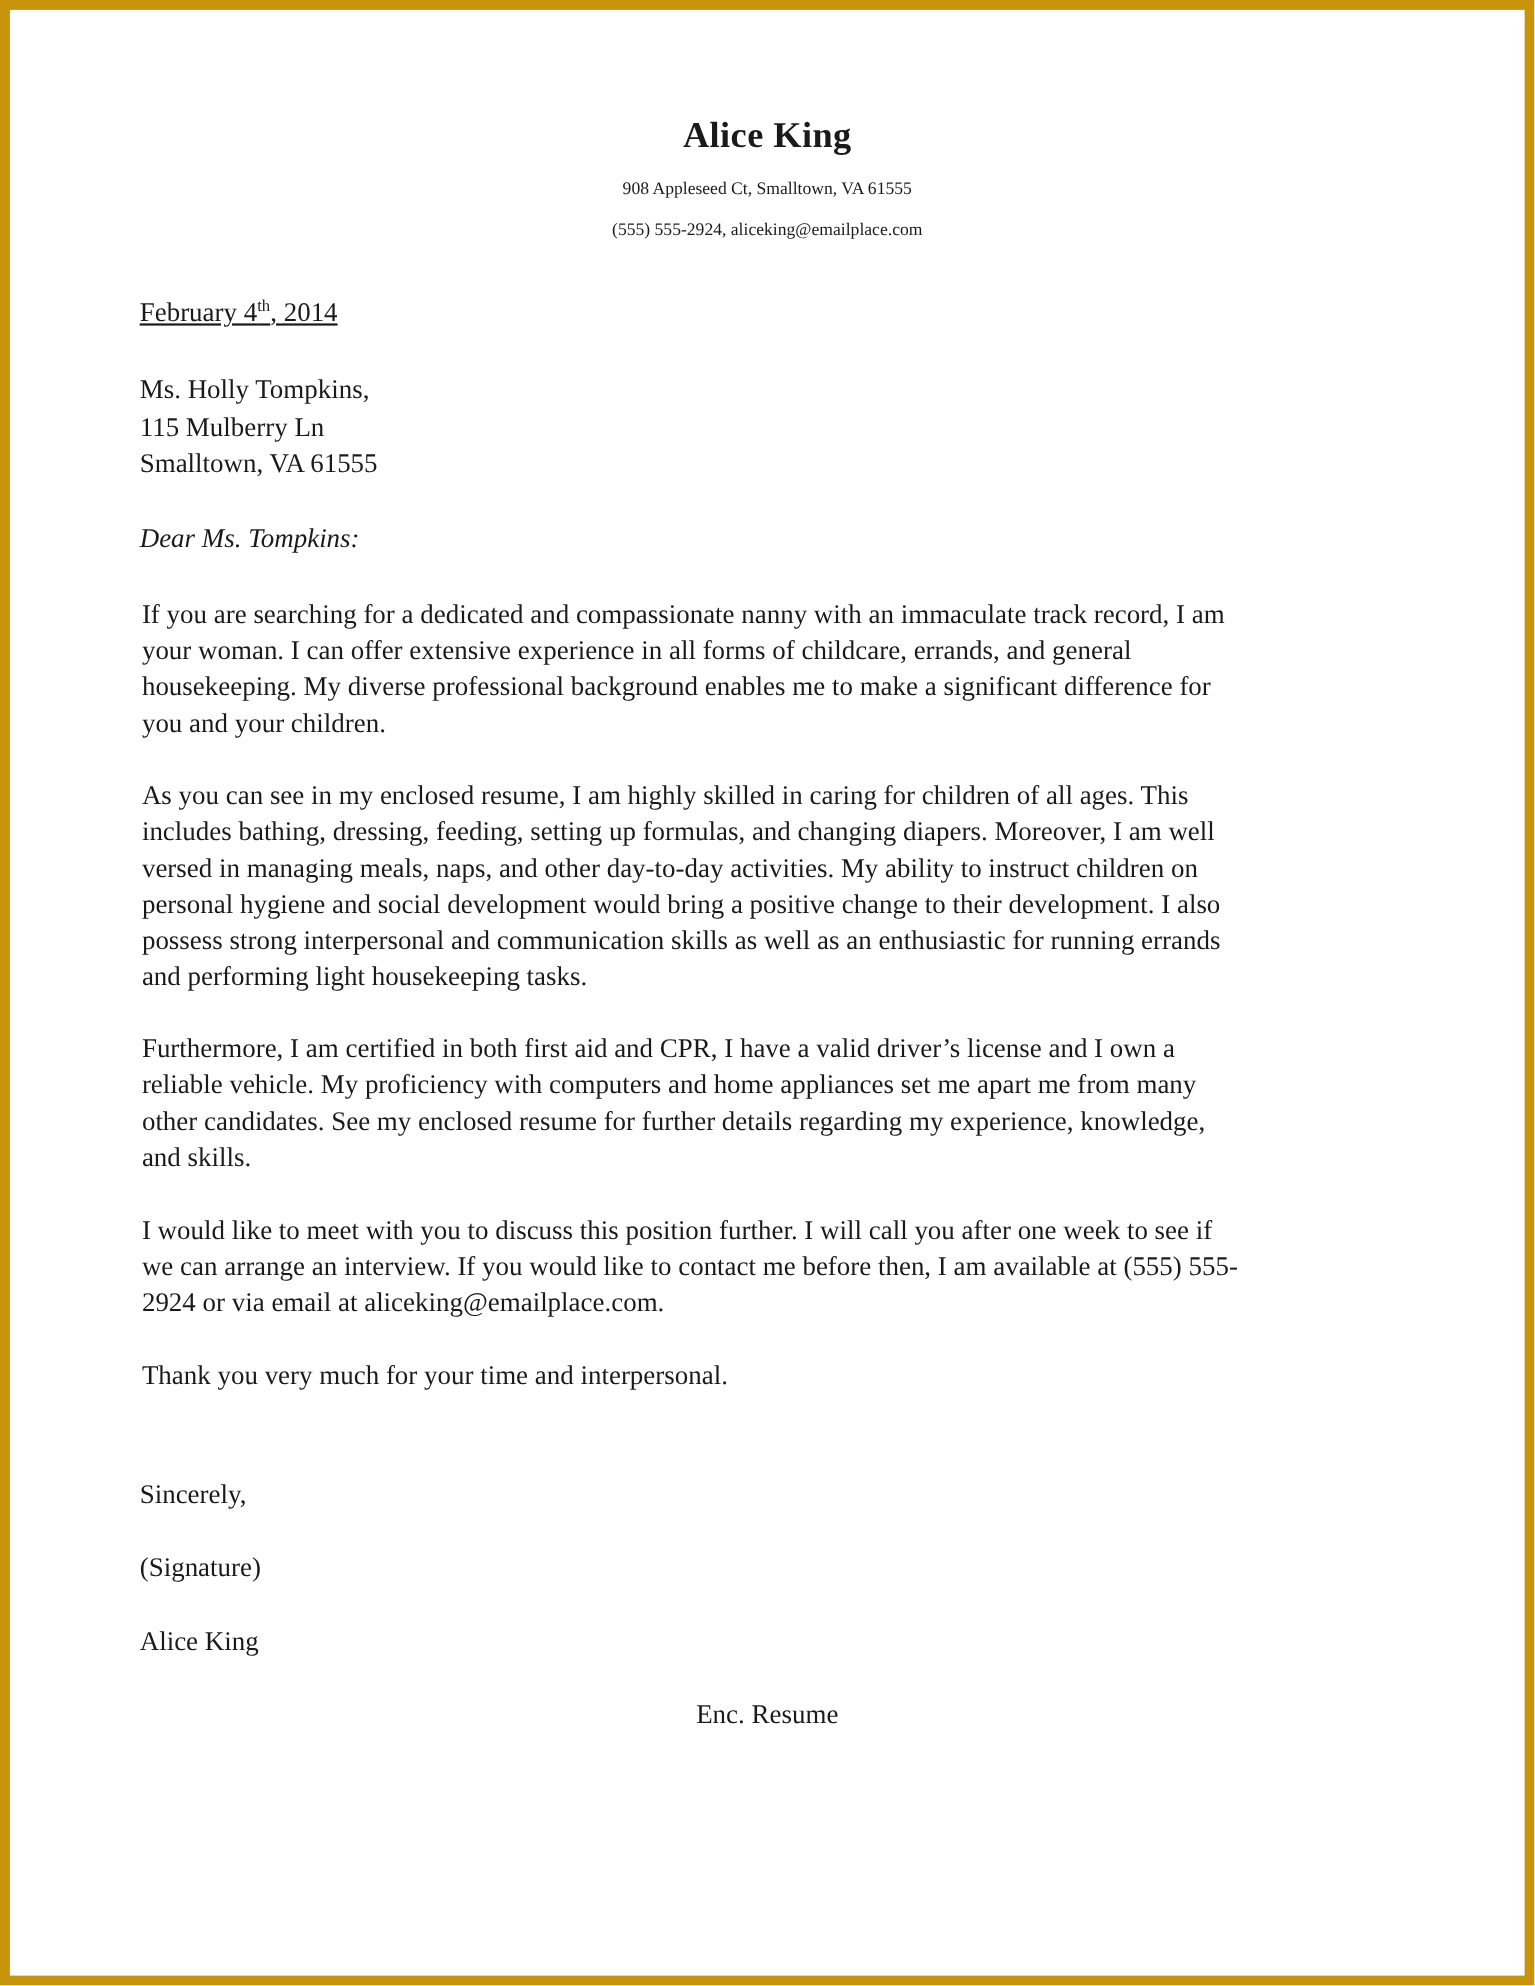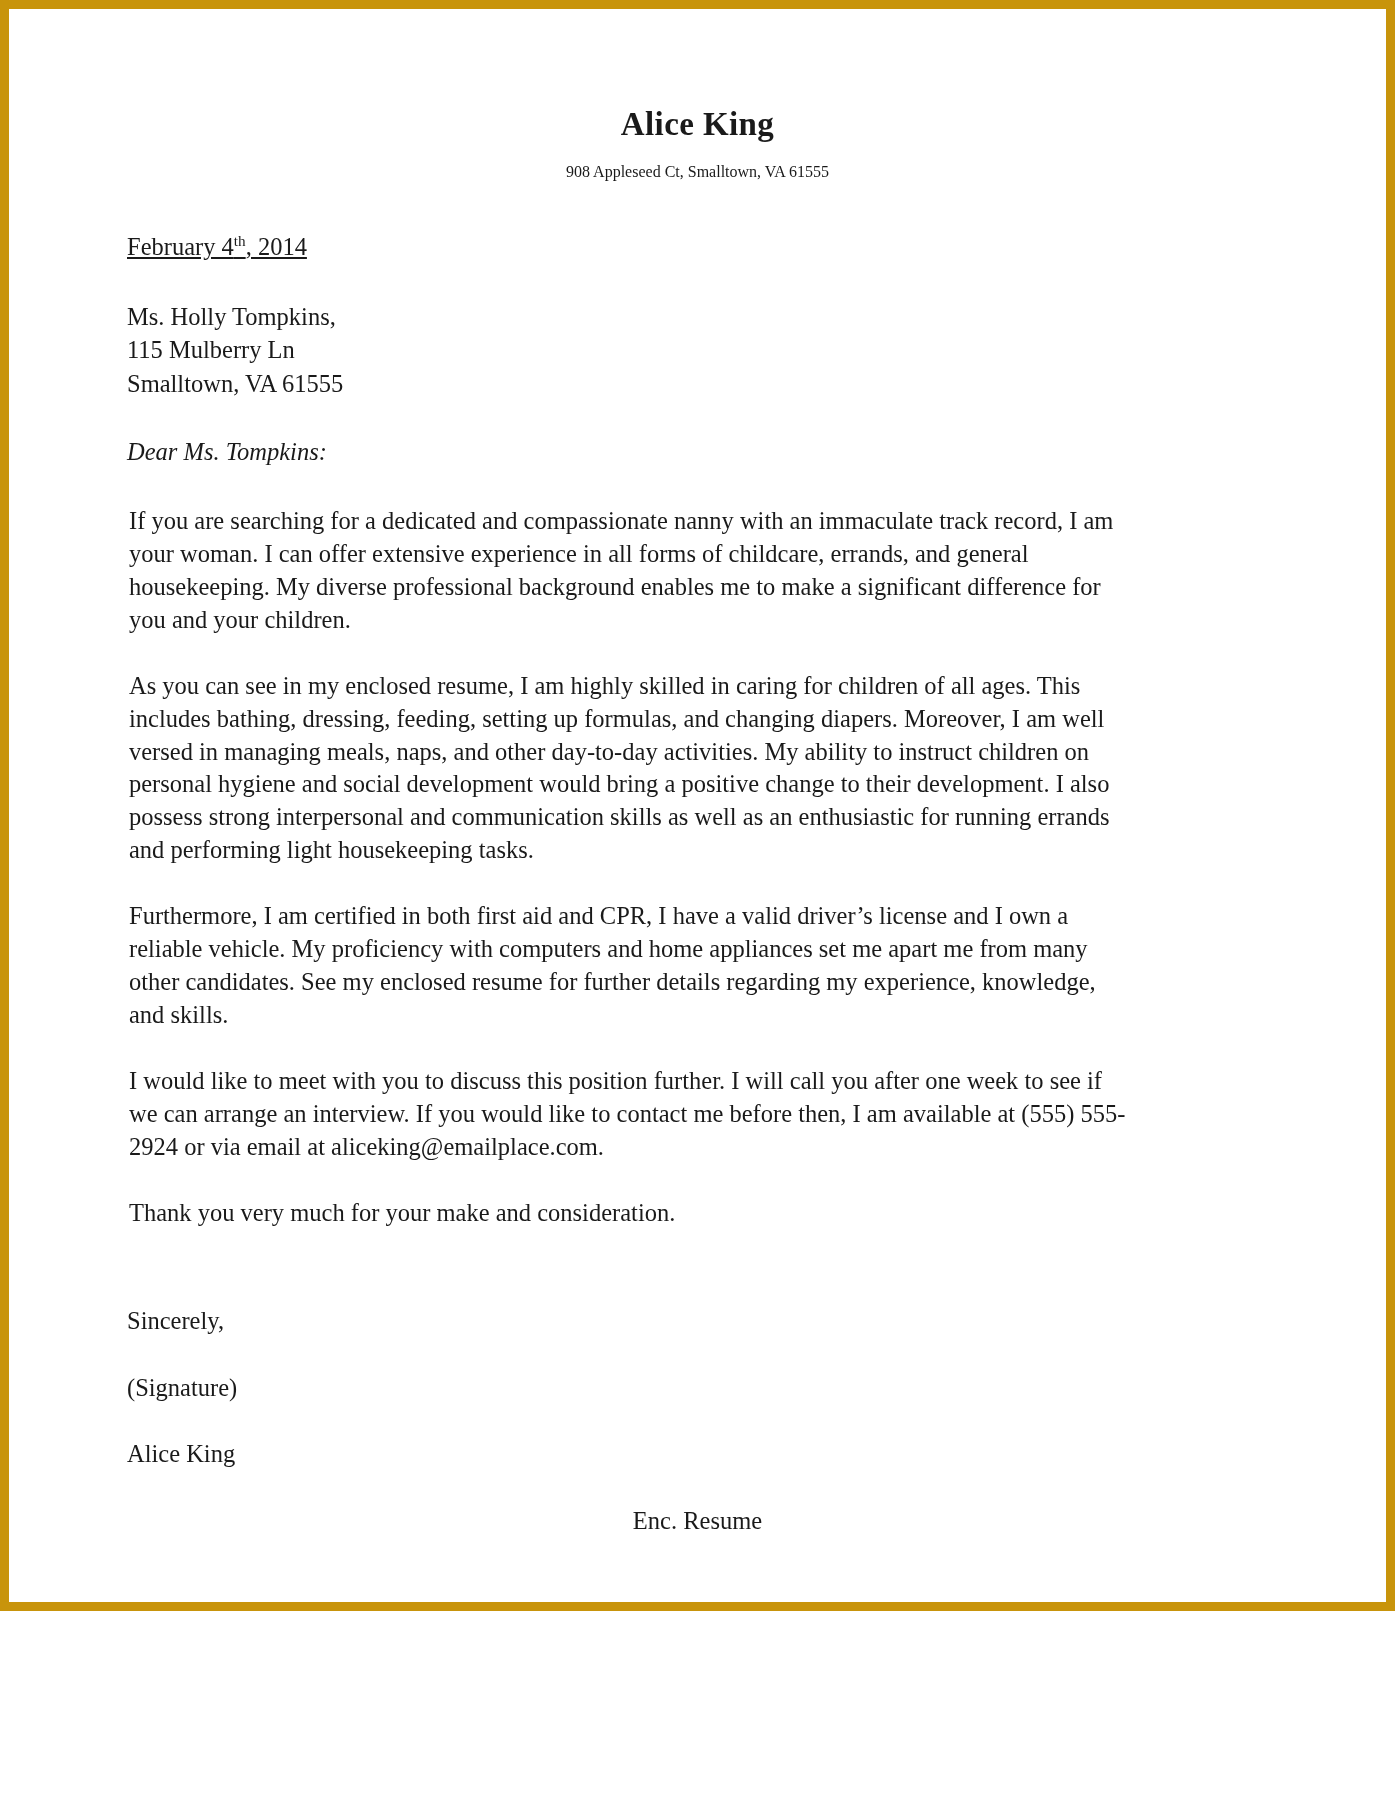--- a/index.html
+++ b/index.html
@@ -12,21 +12,21 @@
     height: 1805px;
     font-family: "Liberation Serif", "DejaVu Serif", serif;
     color: #1a1a1a;
     overflow: hidden;
   }
 
   .page {
     position: relative;
     box-sizing: border-box;
     width: 1395px;
-    height: 1611px;
+    height: 1805px;
     border: 9px solid #c8940b;
     background: #ffffff;
   }
 
   .sheet {
     position: absolute;
     left: 0;
     top: 0;
     right: 0;
     bottom: 0;
@@ -114,40 +114,41 @@
 </style>
 </head>
 <body>
 
 <div class="page">
   <div class="sheet">
 
     <header class="letterhead">
       <h1 class="sender-name">Alice King</h1>
       <p class="sender-contact-line">908 Appleseed Ct, Smalltown, VA 61555</p>
+      <p class="sender-contact-line">(555) 555-2924, aliceking@emailplace.com</p>
     </header>
 
     <main class="letter-body">
 
       <p class="date-line"><span>February 4</span><sup>th</sup><span>, 2014</span></p>
 
       <div class="recipient-block">
         <p class="addr-line">Ms. Holly Tompkins,</p>
         <p class="addr-line">115 Mulberry Ln</p>
         <p class="addr-line">Smalltown, VA 61555</p>
       </div>
 
 
       <p class="salutation">Dear Ms. Tompkins:</p>
 
       <p class="para">If you are searching for a dedicated and compassionate nanny with an immaculate track record, I am your woman. I can offer extensive experience in all forms of childcare, errands, and general housekeeping. My diverse professional background enables me to make a significant difference for you and your children.</p>
       <p class="para">As you can see in my enclosed resume, I am highly skilled in caring for children of all ages. This includes bathing, dressing, feeding, setting up formulas, and changing diapers. Moreover, I am well versed in managing meals, naps, and other day-to-day activities. My ability to instruct children on personal hygiene and social development would bring a positive change to their development. I also possess strong interpersonal and communication skills as well as an enthusiastic for running errands and performing light housekeeping tasks.</p>
       <p class="para">Furthermore, I am certified in both first aid and CPR, I have a valid driver’s license and I own a reliable vehicle. My proficiency with computers and home appliances set me apart me from many other candidates. See my enclosed resume for further details regarding my experience, knowledge, and skills.</p>
       <p class="para">I would like to meet with you to discuss this position further. I will call you after one week to see if we can arrange an interview. If you would like to contact me before then, I am available at (555) 555-2924 or via email at aliceking@emailplace.com.</p>
-      <p class="para">Thank you very much for your make and consideration.</p>
+      <p class="para">Thank you very much for your time and interpersonal.</p>
 
       <div class="closing-gap"></div>
 
       <p class="closing-line">Sincerely,</p>
       <p class="closing-line">(Signature)</p>
       <p class="closing-line">Alice King</p>
       <p class="closing-line">Enc. Resume</p>
 
     </main>
   </div>

